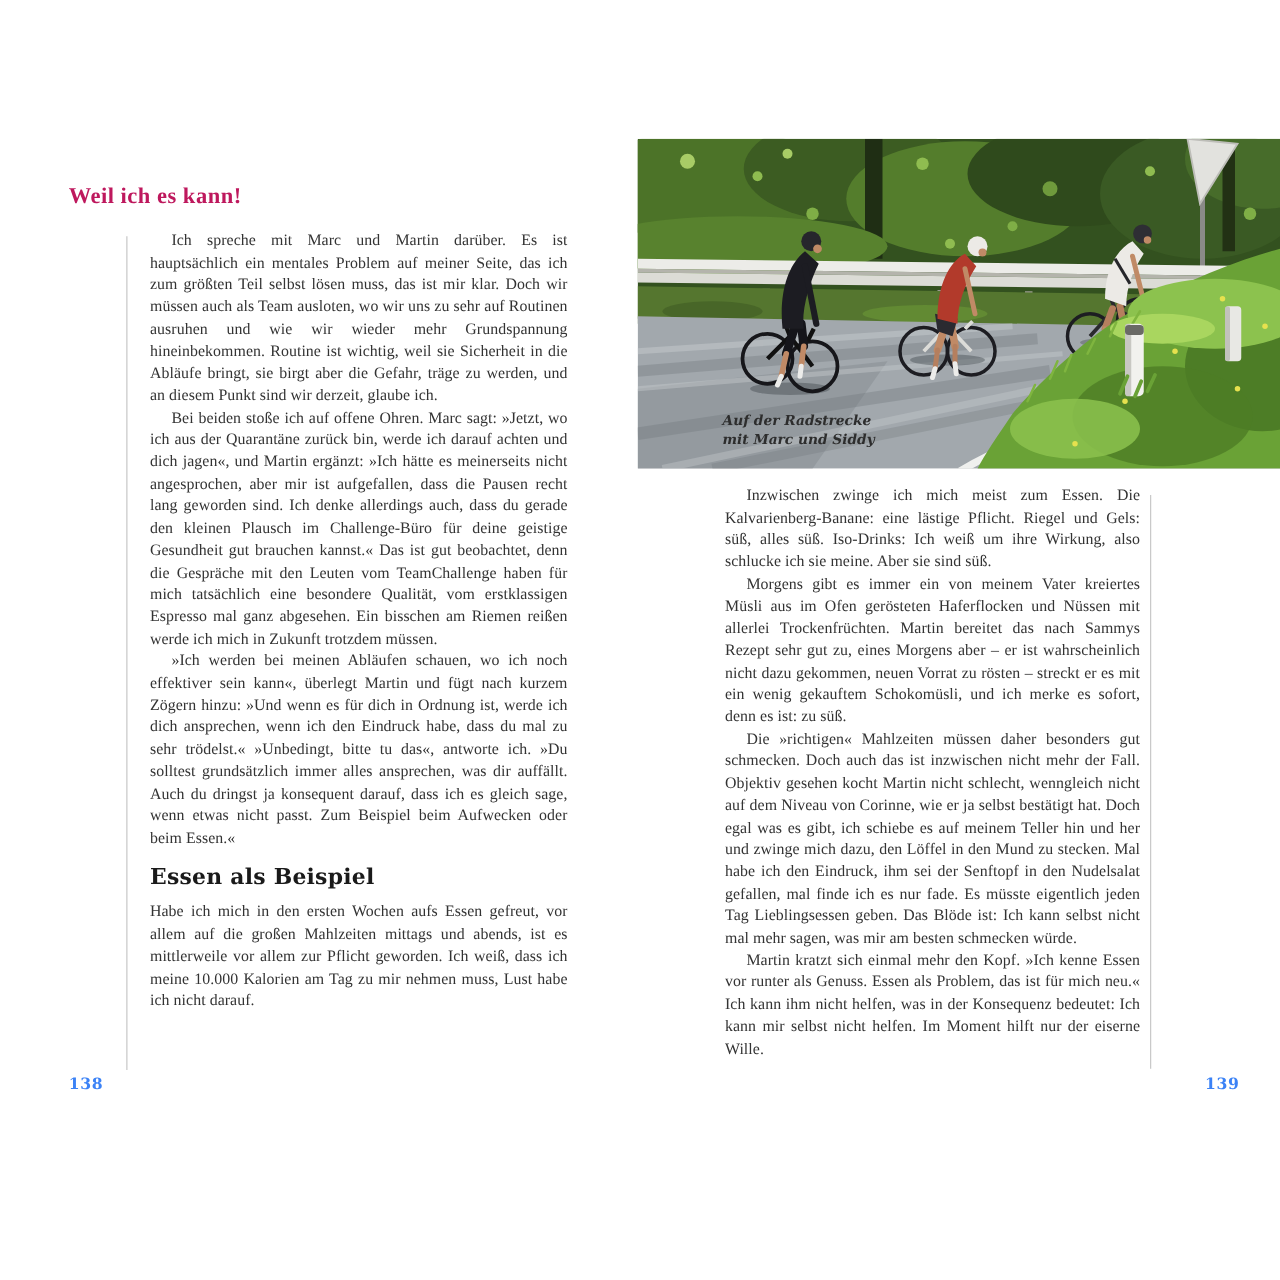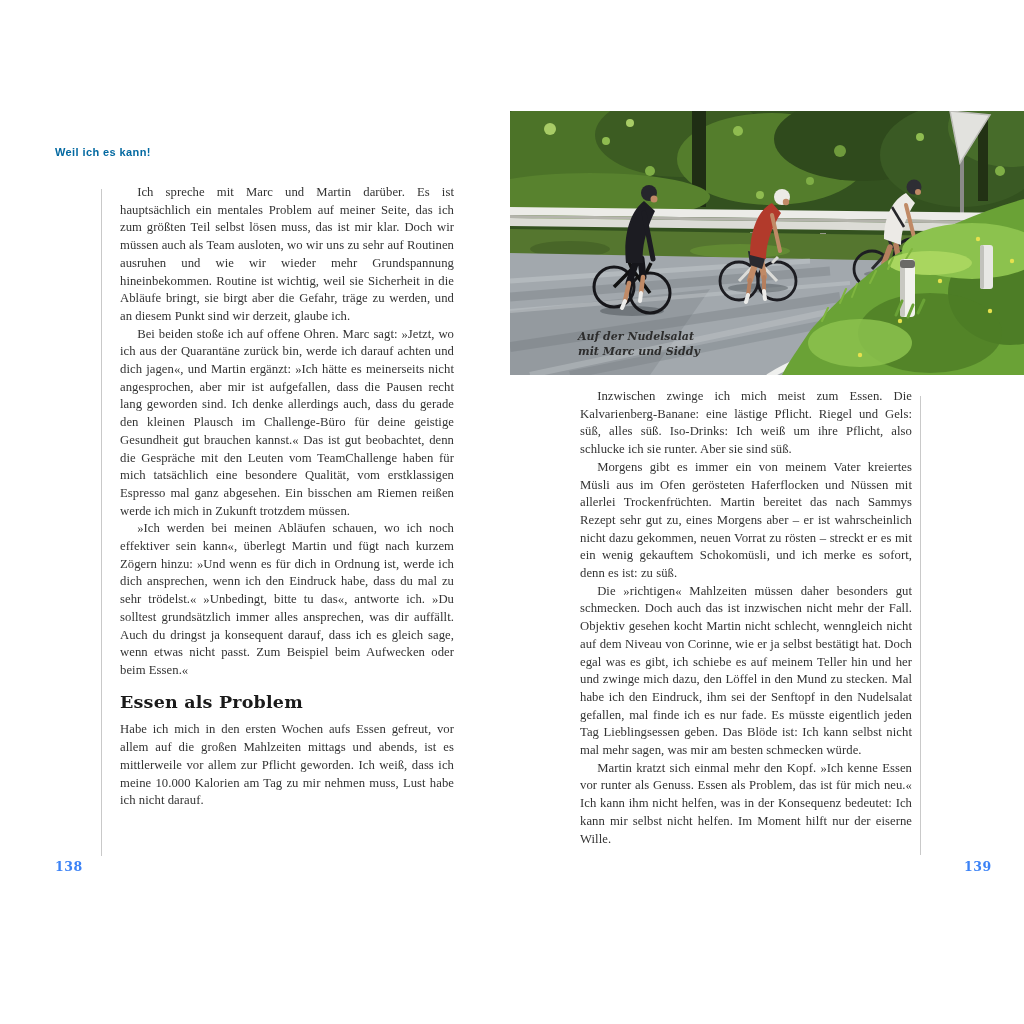--- a/index.html
+++ b/index.html
@@ -1,22 +1,22 @@
 <!DOCTYPE html>
 <html lang="de"><head>
 <meta charset="utf-8">
 <style>
   * { margin:0; padding:0; box-sizing:border-box; }
   html,body { width:1024px; height:1024px; background:#ffffff; overflow:hidden; }
   body { position:relative; font-family:"Liberation Serif", serif; color:#333; }
 
   .running-header{
     position:absolute; left:55px; top:146px;
-    font-family:Liberation Sans, sans-serif; font-weight:bold;
-    font-size:11px; letter-spacing:.4px; color:#0369a1;
+    font-family:Liberation Serif, serif; font-weight:bold;
+    font-size:18px; letter-spacing:.4px; color:#be185d;
   }
 
   .rule{ position:absolute; width:1px; background:#c9c9c9; }
   .rule-left{ left:101px; top:189px; height:667px; }
   .rule-right{ left:920px; top:396px; height:459px; }
 
   .textcol{
     position:absolute; text-align:justify;
     font-size:12.7px; line-height:17.7px; color:#333;
     letter-spacing:.05px;
@@ -55,21 +55,21 @@
 <body>
 
 <div class="running-header">Weil ich es kann!</div>
 
 <div class="rule rule-left"></div>
 
 <div class="textcol col-left">
   <p>Ich spreche mit Marc und Martin darüber. Es ist hauptsächlich ein mentales Problem auf meiner Seite, das ich zum größten Teil selbst lösen muss, das ist mir klar. Doch wir müssen auch als Team ausloten, wo wir uns zu sehr auf Routinen ausruhen und wie wir wieder mehr Grundspannung hineinbekommen. Routine ist wichtig, weil sie Sicherheit in die Abläufe bringt, sie birgt aber die Gefahr, träge zu werden, und an diesem Punkt sind wir derzeit, glaube ich.</p>
   <p>Bei beiden stoße ich auf offene Ohren. Marc sagt: »Jetzt, wo ich aus der Quarantäne zurück bin, werde ich darauf achten und dich jagen«, und Martin ergänzt: »Ich hätte es meinerseits nicht angesprochen, aber mir ist aufgefallen, dass die Pausen recht lang geworden sind. Ich denke allerdings auch, dass du gerade den kleinen Plausch im Challenge-Büro für deine geistige Gesundheit gut brauchen kannst.« Das ist gut beobachtet, denn die Gespräche mit den Leuten vom TeamChallenge haben für mich tatsächlich eine besondere Qualität, vom erstklassigen Espresso mal ganz abgesehen. Ein bisschen am Riemen reißen werde ich mich in Zukunft trotzdem müssen.</p>
   <p>»Ich werden bei meinen Abläufen schauen, wo ich noch effektiver sein kann«, überlegt Martin und fügt nach kurzem Zögern hinzu: »Und wenn es für dich in Ordnung ist, werde ich dich ansprechen, wenn ich den Eindruck habe, dass du mal zu sehr trödelst.« »Unbedingt, bitte tu das«, antworte ich. »Du solltest grundsätzlich immer alles ansprechen, was dir auffällt. Auch du dringst ja konsequent darauf, dass ich es gleich sage, wenn etwas nicht passt. Zum Beispiel beim Aufwecken oder beim Essen.«</p>
-  <h2 class="section-heading">Essen als Problem</h2>
+  <h2 class="section-heading">Essen als Beispiel</h2>
   <p class="noindent">Habe ich mich in den ersten Wochen aufs Essen gefreut, vor allem auf die großen Mahlzeiten mittags und abends, ist es mittlerweile vor allem zur Pflicht geworden. Ich weiß, dass ich meine 10.000 Kalorien am Tag zu mir nehmen muss, Lust habe ich nicht darauf.</p>
 </div>
 
 <div class="pagenum pagenum-left">138</div>
 
 <div class="photo">
   <svg viewBox="0 0 514 264" preserveAspectRatio="none">
 
     <g>
       <rect x="0" y="0" width="514" height="148" fill="#33511f"></rect>
@@ -194,27 +194,27 @@
     </g>
     <g>
       <rect x="390" y="148" width="15" height="58" rx="4" fill="#f2f2ee"></rect>
       <rect x="390" y="148" width="5" height="58" rx="2.5" fill="#c8c8c2"></rect>
       <rect x="390" y="149" width="15" height="8" rx="3" fill="#6a6a66"></rect>
       <path d="M386,204 l6,-14 M398,206 l5,-12 M408,202 l6,-13" stroke="#6aa236" stroke-width="3" fill="none" stroke-linecap="round"></path>
     </g>
   </svg>
 
   <div class="photo-caption">
-    <span>Auf der Nudelsalat</span><br>
+    <span>Auf der Radstrecke</span><br>
     <span>mit Marc und Siddy</span>
   </div>
 </div>
 
 <div class="rule rule-right"></div>
 
 <div class="textcol col-right">
-  <p>Inzwischen zwinge ich mich meist zum Essen. Die Kalvarienberg-Banane: eine lästige Pflicht. Riegel und Gels: süß, alles süß. Iso-Drinks: Ich weiß um ihre Pflicht, also schlucke ich sie runter. Aber sie sind süß.</p>
+  <p>Inzwischen zwinge ich mich meist zum Essen. Die Kalvarienberg-Banane: eine lästige Pflicht. Riegel und Gels: süß, alles süß. Iso-Drinks: Ich weiß um ihre Wirkung, also schlucke ich sie meine. Aber sie sind süß.</p>
   <p>Morgens gibt es immer ein von meinem Vater kreiertes Müsli aus im Ofen gerösteten Haferflocken und Nüssen mit allerlei Trockenfrüchten. Martin bereitet das nach Sammys Rezept sehr gut zu, eines Morgens aber – er ist wahrscheinlich nicht dazu gekommen, neuen Vorrat zu rösten – streckt er es mit ein wenig gekauftem Schokomüsli, und ich merke es sofort, denn es ist: zu süß.</p>
   <p>Die »richtigen« Mahlzeiten müssen daher besonders gut schmecken. Doch auch das ist inzwischen nicht mehr der Fall. Objektiv gesehen kocht Martin nicht schlecht, wenngleich nicht auf dem Niveau von Corinne, wie er ja selbst bestätigt hat. Doch egal was es gibt, ich schiebe es auf meinem Teller hin und her und zwinge mich dazu, den Löffel in den Mund zu stecken. Mal habe ich den Eindruck, ihm sei der Senftopf in den Nudelsalat gefallen, mal finde ich es nur fade. Es müsste eigentlich jeden Tag Lieblingsessen geben. Das Blöde ist: Ich kann selbst nicht mal mehr sagen, was mir am besten schmecken würde.</p>
   <p>Martin kratzt sich einmal mehr den Kopf. »Ich kenne Essen vor runter als Genuss. Essen als Problem, das ist für mich neu.« Ich kann ihm nicht helfen, was in der Konsequenz bedeutet: Ich kann mir selbst nicht helfen. Im Moment hilft nur der eiserne Wille.</p>
 </div>
 
 <div class="pagenum pagenum-right">139</div>
 
 </body></html>

